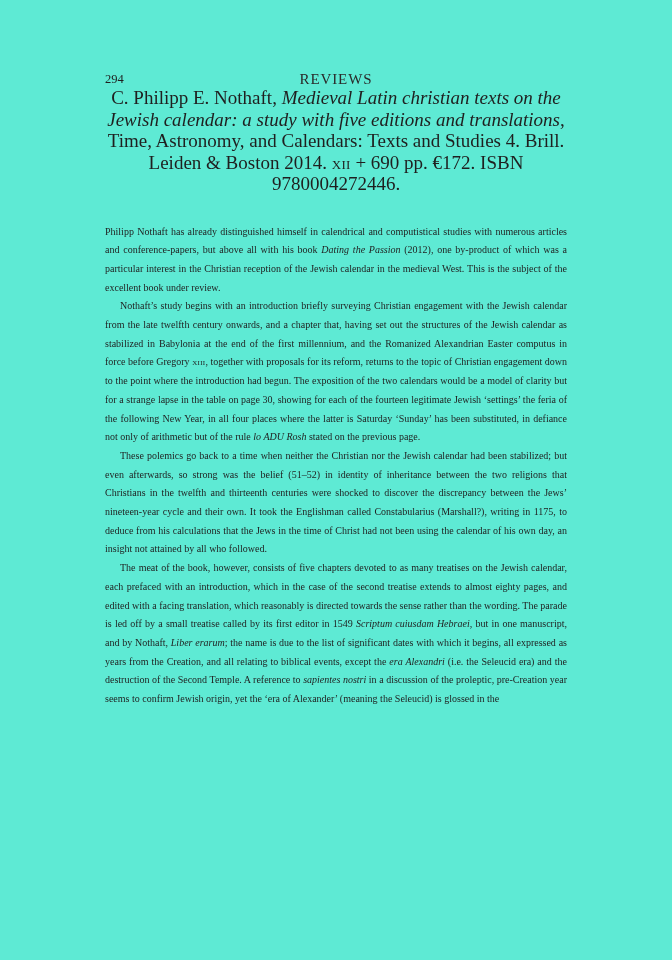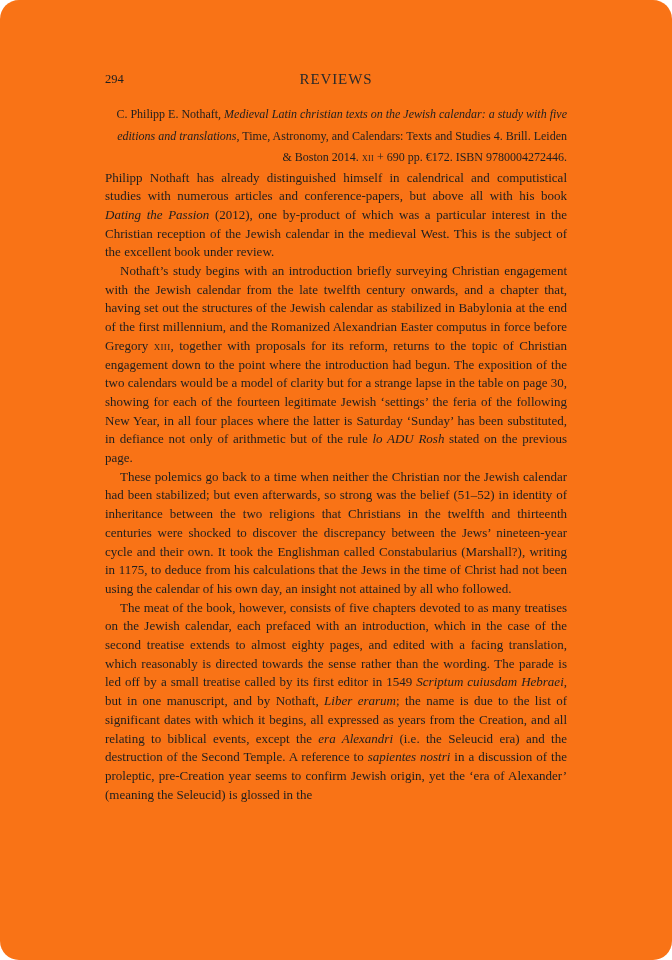--- a/index.html
+++ b/index.html
@@ -4,57 +4,55 @@
 <style>
   html, body {
     margin: 0;
     padding: 0;
     background: #ffffff;
   }
   .page {
     position: relative;
     width: 672px;
     height: 960px;
-    background: #f97316;
+    background: #5eead4;
     box-sizing: border-box;
     padding: 72px 105px 0 105px;
     font-family: "Liberation Serif", serif;
     color: #1f1f1f;
     overflow: hidden;
-    border-radius: 19px;
   }
   .running-header {
     position: relative;
     height: 15px;
     font-size: 12.5px;
     line-height: 15px;
   }
   .page-number {
     position: absolute;
     left: 0;
     top: 0;
   }
   .running-head {
     display: block;
     text-align: center;
     font-size: 15px;
     letter-spacing: 0.9px;
     color: #2a2a2a;
   }
   .citation {
-    margin-top: 17px;
     width: 462px;
-    font-size: 12px;
+    font-size: 19px;
     line-height: 21.5px;
-    text-align: right;
+    text-align: center;
   }
   .body-text {
-    margin-top: 0;
+    margin-top: 28px;
     width: 462px;
-    font-size: 13px;
+    font-size: 10px;
     line-height: 18.7px;
     text-align: justify;
   }
   .body-text p {
     margin: 0;
     padding: 0;
   }
   .body-text p.indent {
     text-indent: 15px;
   }

